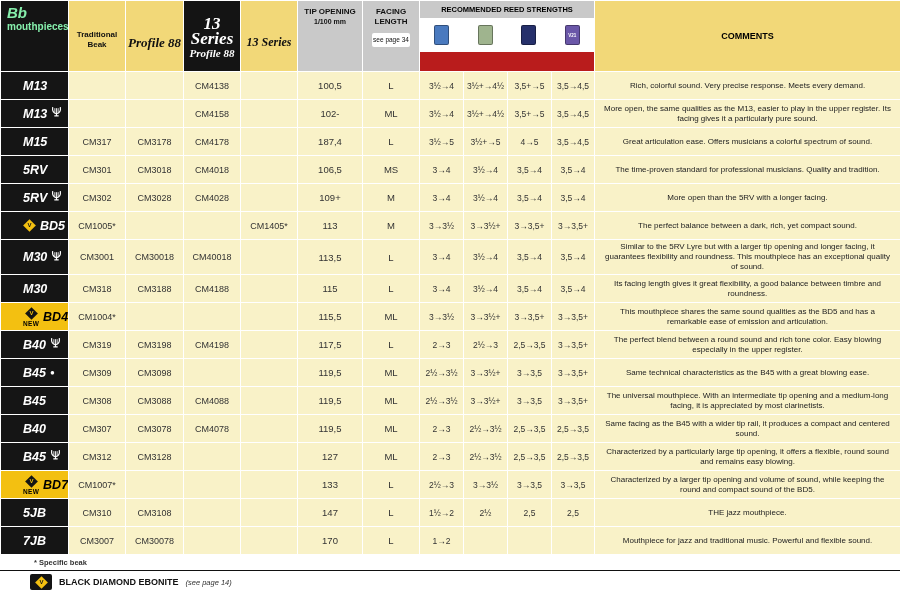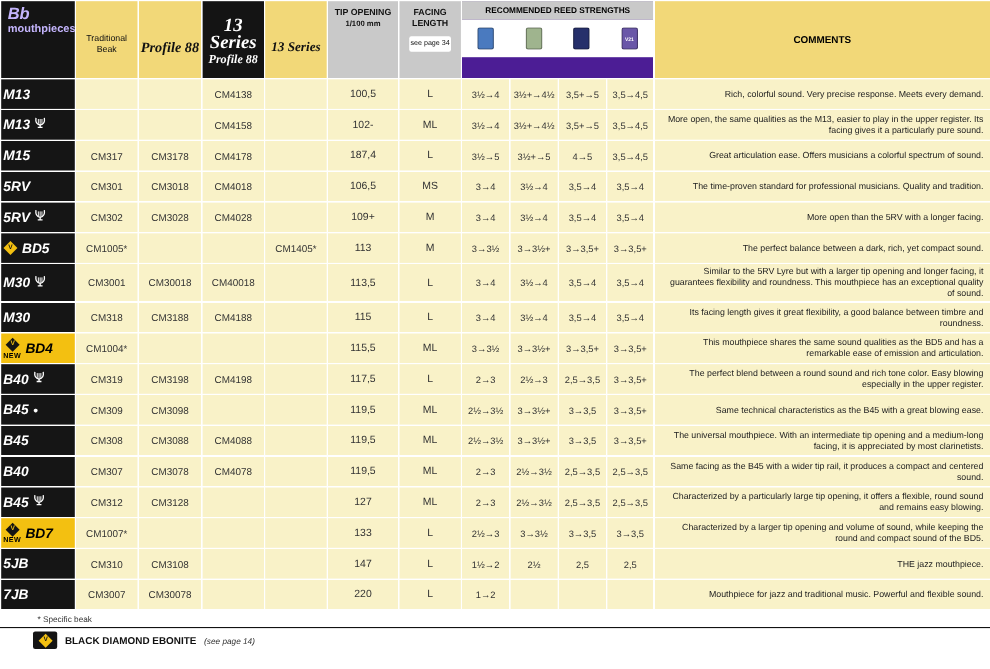--- a/index.html
+++ b/index.html
@@ -3,64 +3,64 @@
 <meta charset="utf-8">
 <style>
   html,body{margin:0;padding:0;}
   body{width:900px;height:608px;background:#fff;font-family:"Liberation Sans",sans-serif;overflow:hidden;}
   table{border-collapse:collapse;table-layout:fixed;width:900px;}
   td,th{border:1px solid #fff;padding:0;overflow:hidden;}
   thead th{height:56px;vertical-align:top;}
   tbody tr{height:28px;}
 
   
-  .h-model{background:#141414;color:#c4b5fd;text-align:left;padding:4px 0 0 6px;}
+  .h-model{background:#141414;color:#86efac;text-align:left;padding:4px 0 0 6px;}
   .h-model .bb{font-size:15px;font-weight:bold;font-style:italic;display:block;line-height:16px;}
   .h-model .mp{font-size:10px;font-weight:bold;display:block;}
   .h-yellow{background:#f2d878;color:#111;vertical-align:middle;}
   .h-dark{background:#141414;color:#fff;vertical-align:middle;}
   .h-gray{background:#c9c9c9;color:#111;}
-  .h-trad{font-size:8px;font-weight:normal;line-height:10px;padding-top:8px;margin-left:16px;}
+  .h-trad{font-size:8px;font-weight:bold;line-height:10px;padding-top:8px;margin-left:16px;}
   .script{font-family:"Liberation Serif",serif;font-style:italic;}
   .h-p88{font-size:13px;padding-top:14px;}
   .n13{font-size:17px;font-weight:bold;}
   .h-13p{font-size:11px;line-height:13px;padding-top:4px;}
   .h-13{font-size:12px;padding-top:12px;}
   .h-tip{font-size:8px;font-weight:bold;line-height:10px;padding-top:6px;}
   .h-tip .sub{font-weight:bold;font-size:7px;}
   .h-fac{font-size:8px;font-weight:bold;line-height:10px;padding-top:6px;margin-top:20px;}
   .fac-note{display:block;background:#fff;font-weight:normal;font-size:6.5px;margin:6px 9px 0 9px;padding:2px 0;border-radius:2px;}
-  .reed-h{background:#4c1d95;margin-top:47px;}
+  .reed-h{background:#b91c1c;margin-top:47px;}
   .reed-title{background:#c9c9c9;font-size:7.5px;font-weight:bold;padding:4px 2px;text-align:center;}
   .reed-icons{display:flex;justify-content:space-around;align-items:center;height:34px;background:#fff;}
   .reed-box{width:13px;height:18px;border-radius:2px;display:flex;align-items:center;justify-content:center;color:#fff;font-size:4.5px;font-weight:bold;border:1px solid rgba(0,0,0,.35);}
   .h-comments{background:#f2d878;font-size:9px;font-weight:bold;text-align:center;vertical-align:middle;}
 
   
-  .model{background:#151515;color:#fff;font-weight:bold;font-style:italic;font-size:12.5px;padding-left:2px;text-align:left;white-space:nowrap;}
+  .model{background:#151515;color:#fff;font-weight:bold;font-style:italic;font-size:12.5px;padding-left:22px;text-align:left;white-space:nowrap;}
   .model-new{background:#f3c011;color:#000;}
   .model-name{vertical-align:middle;}
   .code,.tip,.facing,.reed{background:#f9f2c8;text-align:center;color:#333;vertical-align:middle;}
   .code{font-size:9px;}
   .tip,.facing{font-size:9.5px;}
   .reed{font-size:8.5px;}
-  .comment{background:#f9f2c8;font-size:8px;color:#222;text-align:right;padding:2px 6px;line-height:1.25;vertical-align:middle;}
+  .comment{background:#f9f2c8;font-size:8px;color:#222;text-align:center;padding:2px 6px;line-height:1.25;vertical-align:middle;}
 
   .dia-wrap{display:inline-flex;flex-direction:column;align-items:center;margin-right:4px;vertical-align:middle;}
   .dia{display:inline-block;width:9px;height:9px;transform:rotate(45deg);margin:2px;}
   .dia i{display:block;transform:rotate(-45deg);font-style:normal;font-weight:bold;font-size:6px;line-height:9px;text-align:center;}
   .dia-gold{background:#f3c011;}.dia-gold i{color:#141414;}
   .dia-dark{background:#141414;}.dia-dark i{color:#f3c011;}
   .new-label{font-size:6.5px;font-weight:bold;font-style:normal;letter-spacing:.3px;}
   .lyre-wrap{display:inline-block;margin-left:4px;vertical-align:middle;}
   .dot-icon{font-size:8px;margin-left:4px;font-style:normal;vertical-align:middle;}
 
   
   .footer{height:48px;background:#fff;}
-  .specific{font-size:7.5px;color:#333;padding:3px 0 3px 34px;}
+  .specific{font-size:7.5px;color:#333;padding:3px 0 3px 34px;font-weight:bold;}
   .ebonite{display:flex;align-items:center;gap:7px;border-top:1.5px solid #111;padding:3px 0 3px 30px;}
   .eb-logo{width:22px;height:16px;background:#141414;display:flex;align-items:center;justify-content:center;border-radius:2px;}
   .eb-logo .dia{margin:0;}
   .eb-text{font-size:9px;font-weight:bold;color:#111;}
   .eb-note{font-size:7.5px;font-style:italic;color:#333;}
 </style>
 </head>
 <body>
 
 <table>
@@ -373,21 +373,21 @@
         <td class="reed">2,5</td>
         <td class="reed">2,5</td>
         <td class="comment">THE jazz mouthpiece.</td>
       </tr>
       <tr>
         <td class="model"><span class="model-name">7JB</span></td>
         <td class="code">CM3007</td>
         <td class="code">CM30078</td>
         <td class="code"></td>
         <td class="code"></td>
-        <td class="tip">220</td>
+        <td class="tip">170</td>
         <td class="facing">L</td>
         <td class="reed">1→2</td>
         <td class="reed"></td>
         <td class="reed"></td>
         <td class="reed"></td>
         <td class="comment">Mouthpiece for jazz and traditional music. Powerful and flexible sound.</td>
       </tr>
     </tbody>
 </table>
 

